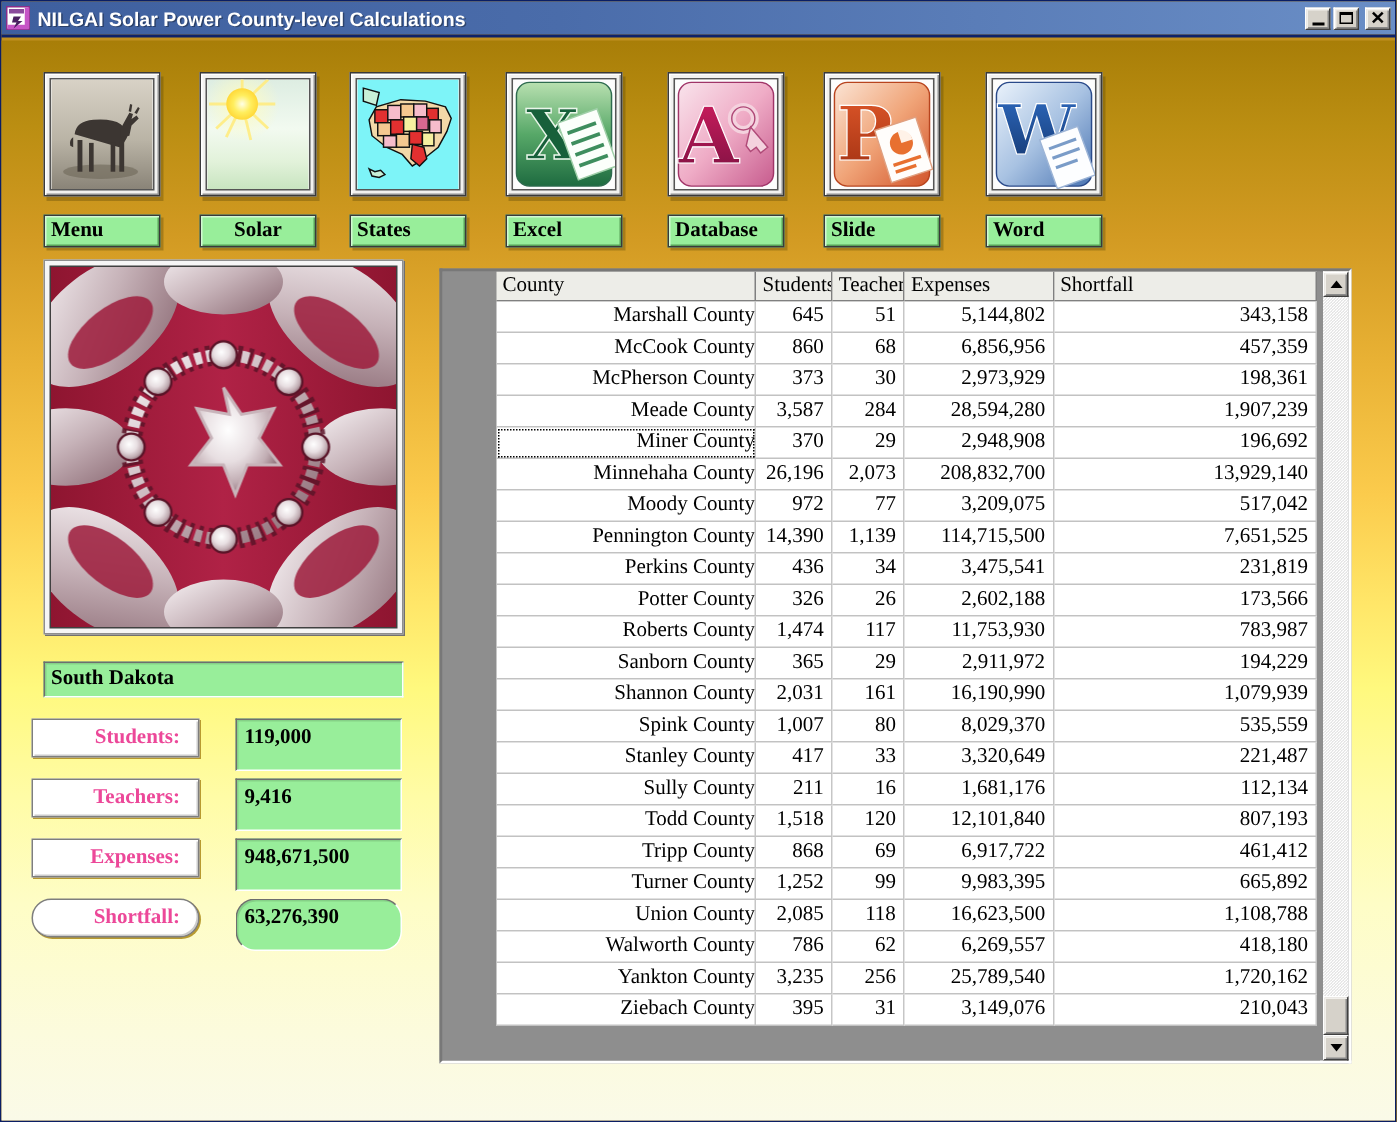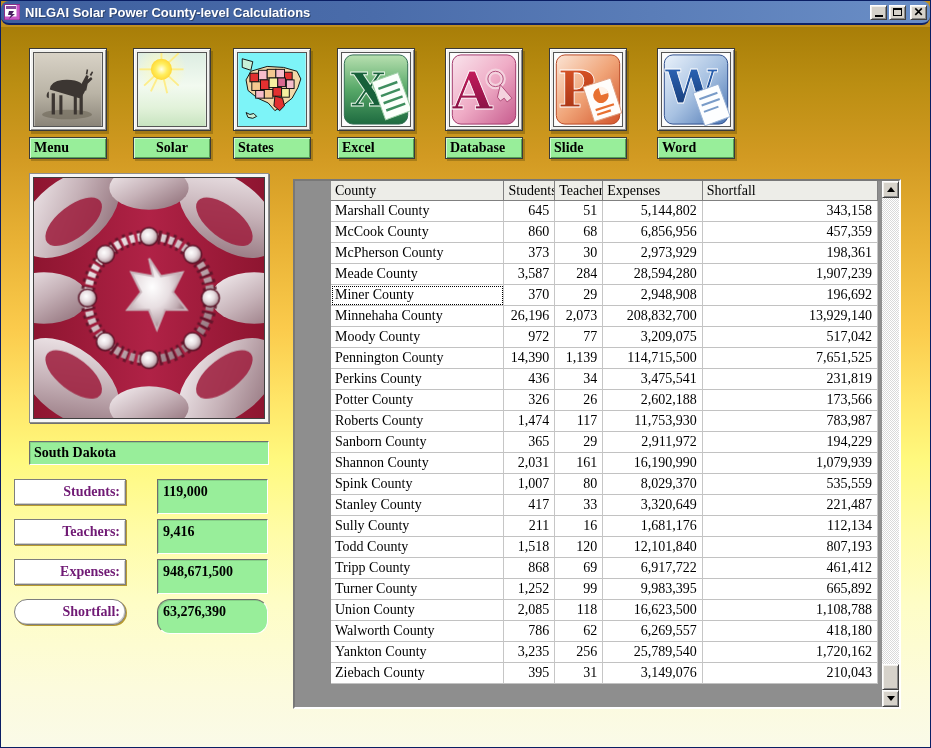--- a/index.html
+++ b/index.html
@@ -13,21 +13,20 @@
     position:relative; width:931px; height:748px;
     border:1px solid #0A1E64;
     background:#C09020;
   }
   
   .titlebar {
     height:24px; display:flex; align-items:center; gap:5px;
     padding:0 3px;
     background:linear-gradient(90deg,#3E5F9E 0%,#4A6CAA 40%,#6A8EC6 100%);
     border-bottom:2px solid #0E2268;
-    border-radius:8px;
   }
   .app-icon { width:16px; height:16px; flex:0 0 auto; }
   .title-text {
     color:#FFFFFF; font-family:"Liberation Sans", sans-serif;
     font-size:13px; font-weight:bold; white-space:nowrap;
     text-shadow:1px 1px 0 rgba(0,0,0,.35);
   }
   .win-buttons { margin-left:auto; display:flex; gap:2px; align-items:center; }
   .win-btn {
     width:17px; height:15px; background:#D6D2CA;
@@ -51,21 +50,21 @@
   
   .tool-btn { position:absolute; width:78px; cursor:pointer; }
   .tool-img {
     height:83px; background:#F2F2F0;
     border:1px solid #3A3A3A;
     box-shadow:inset 1px 1px 0 #FFFFFF, inset -1px -1px 0 #909090, 2px 3px 0 rgba(90,68,10,.35);
     padding:3px;
   }
   .tool-img svg { width:100%; height:100%; display:block; border:1px solid #555; }
   .tool-label {
-    margin-top:6px; height:22px; background:#98EE9A;
+    margin-top:12px; height:22px; background:#98EE9A;
     border:1px solid #3A3A3A;
     box-shadow:inset 1px 1px 0 #D2FAD2, inset -1px -1px 0 #58A058, 2px 2px 0 rgba(90,68,10,.35);
     font-size:14px; font-weight:bold; color:#000;
     line-height:20px; padding-left:4px; overflow:hidden;
   }
   .tool-label.center { text-align:center; padding-left:0; }
   
   .fractal-frame {
     position:absolute; left:28px; top:146px; width:240px; height:250px;
     background:#F6F6F6; border:1px solid #8E8E8E; padding:3px;
@@ -73,25 +72,25 @@
   }
   .fractal-frame svg { width:100%; height:100%; display:block; border:1px solid #404040; }
   .state-bar {
     position:absolute; left:28px; top:414px; width:240px; height:24px;
     background:#98EE9A;
     border:1px solid; border-color:#6E6E6E #FFFFFF #FFFFFF #6E6E6E;
     box-shadow:inset 1px 1px 0 rgba(0,0,0,.12);
     font-size:14px; font-weight:bold; line-height:22px; padding-left:4px; color:#000;
   }
   .field-label {
-    position:absolute; left:13px; width:112px; height:26px;
+    position:absolute; left:20px; width:112px; height:26px;
     background:#FFFFFF; border:1px solid #7E7E7E;
     box-shadow:inset 1px 1px 0 #FFFFFF, inset -1px -1px 0 #CCCCCC, 1px 1px 0 #B89A30;
-    font-size:14px; font-weight:bold; color:#701a75;
-    text-align:right; line-height:24px; padding-right:5px;
+    font-size:14px; font-weight:bold; color:#ec4899;
+    text-align:right; line-height:24px; padding-right:12px;
   }
   .field-value {
     position:absolute; left:156px; width:111px; height:35px;
     background:#98EE9A;
     border:1px solid; border-color:#6E6E6E #FFFFFF #FFFFFF #6E6E6E;
     box-shadow:inset 1px 1px 0 rgba(0,0,0,.12);
     font-size:14px; font-weight:bold; color:#000;
     line-height:24px; padding-left:5px;
   }
   .frow0 { top:452px; } .frow1 { top:492px; } .frow2 { top:532px; } .frow3 { top:572px;border-radius:13px; }
@@ -109,21 +108,21 @@
     border-right:1px solid #808080; border-bottom:1px solid #808080;
     font-size:14px; color:#000; padding-left:4px; overflow:hidden;
     cursor:default;
   }
   .tr { display:flex; width:583px; }
   .td {
     background:#FFFFFF; height:21px; line-height:20px;
     border-right:1px solid #C6C6C6; border-bottom:1px solid #C2C2C2;
     font-size:14px; color:#000; overflow:hidden; white-space:nowrap;
   }
-  .td.name { padding-left:4px; }
+  .td.name { padding-left:4px;text-align:right; }
   .td.num { text-align:right; padding-right:5px; }
   .c0 { width:185px;margin-left:36px; } .c1 { width:54px; } .c2 { width:51px; } .c3 { width:106px; } .c4 { width:187px; }
   .td.focused { outline:1px dotted #000; outline-offset:-2px; }
   
   .vscroll {
     position:relative; width:17px; height:100%; margin-left:2px;
     background:#FFFFFF;
     background-image:
       linear-gradient(45deg,#D9D9D9 25%,transparent 25%,transparent 75%,#D9D9D9 75%),
       linear-gradient(45deg,#D9D9D9 25%,transparent 25%,transparent 75%,#D9D9D9 75%);

